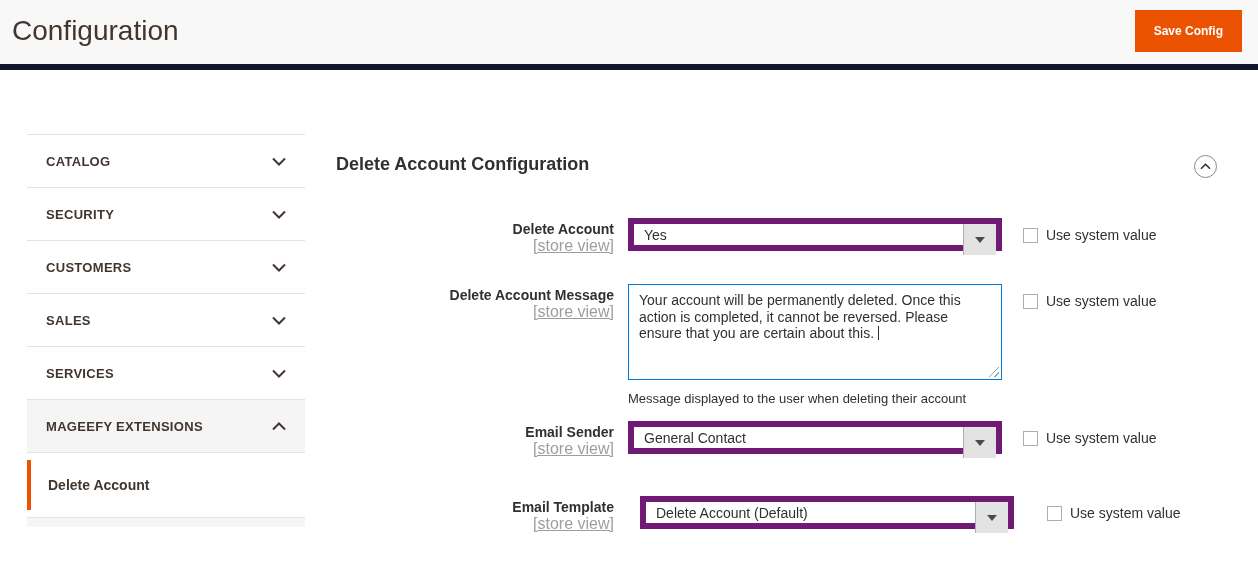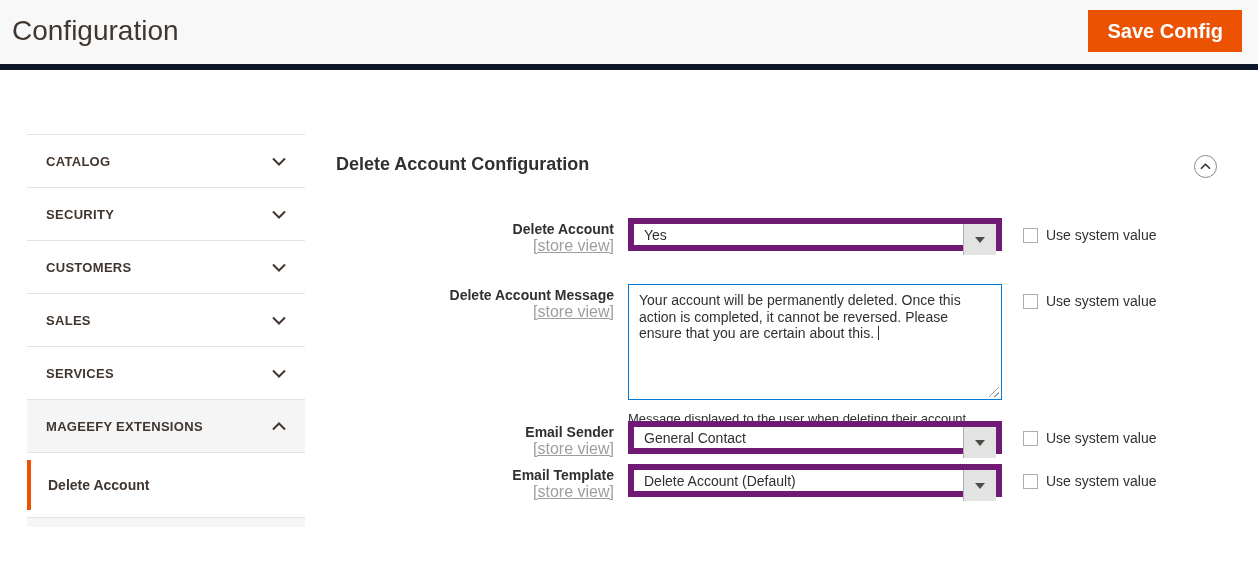--- a/index.html
+++ b/index.html
@@ -14,21 +14,21 @@
     position: absolute; left: 0; top: 0; width: 1258px; height: 70px;
     background: #f8f8f8; border-bottom: 6px solid #0f172a;
   }
   .page-title {
     position: absolute; left: 12px; top: 15px;
     font-size: 28px; font-weight: 400; color: #41362f;
   }
   .save-btn {
     position: absolute; right: 16px; top: 10px; height: 42px;
     background: #eb5202; color: #ffffff; border: none;
-    font-family: inherit; font-size: 20px; font-weight: 700;
+    font-family: inherit; font-size: 12px; font-weight: 700;
     padding: 0 19px; cursor: pointer;
   }
 
   
   .sidebar {
     position: absolute; left: 27px; top: 134px; width: 278px;
     border-top: 1px solid #e3e3e3;
   }
   .side-section {
     height: 53px; background: #fff; border-bottom: 1px solid #e3e3e3;
@@ -79,21 +79,21 @@
     background: #e3e3e3; border-left: 1px solid #adadad;
     display: flex; align-items: center; justify-content: center;
   }
   .arrow-down-tri {
     width: 0; height: 0;
     border-left: 5px solid transparent; border-right: 5px solid transparent;
     border-top: 6px solid #514943;
   }
 
   .textarea-box {
-    position: relative; width: 374px; height: 116px;
+    position: relative; width: 374px; height: 96px;
     border: 1px solid #007bdb; background: #fff;
     padding: 7px 10px; font-size: 14px; line-height: 16.5px; color: #303030;
     overflow: hidden; cursor: text;
   }
   .caret {
     display: inline-block; width: 1px; height: 14px;
     background: #303030; vertical-align: -2px;
   }
   .resize-handle {
     position: absolute; right: 2px; bottom: 2px; width: 11px; height: 11px;
@@ -108,21 +108,21 @@
     cursor: pointer; flex: none;
   }
   .checkbox-cell .cbox-label { margin-left: 8px; font-size: 14px; color: #303030; white-space: nowrap; }
 
   .row-1 { top: 218px; }
   .row-1 .checkbox-cell { margin-top: 9px; }
   .row-2 { top: 256px; margin-top: 28px; }
   .row-2 .checkbox-cell { margin-top: 9px; }
   .row-3 { top: 421px; }
   .row-3 .checkbox-cell { margin-top: 9px; }
-  .row-4 { top: 464px; }
+  .row-4 { top: 496px; gap: 12px; }
   .row-4 .checkbox-cell { margin-top: 9px; }
 
   svg { display: block; }
 </style>
 </head>
 <body>
 
 <div class="page-header">
   <h1 class="page-title">Configuration</h1>
   <button class="save-btn">Save Config</button>

